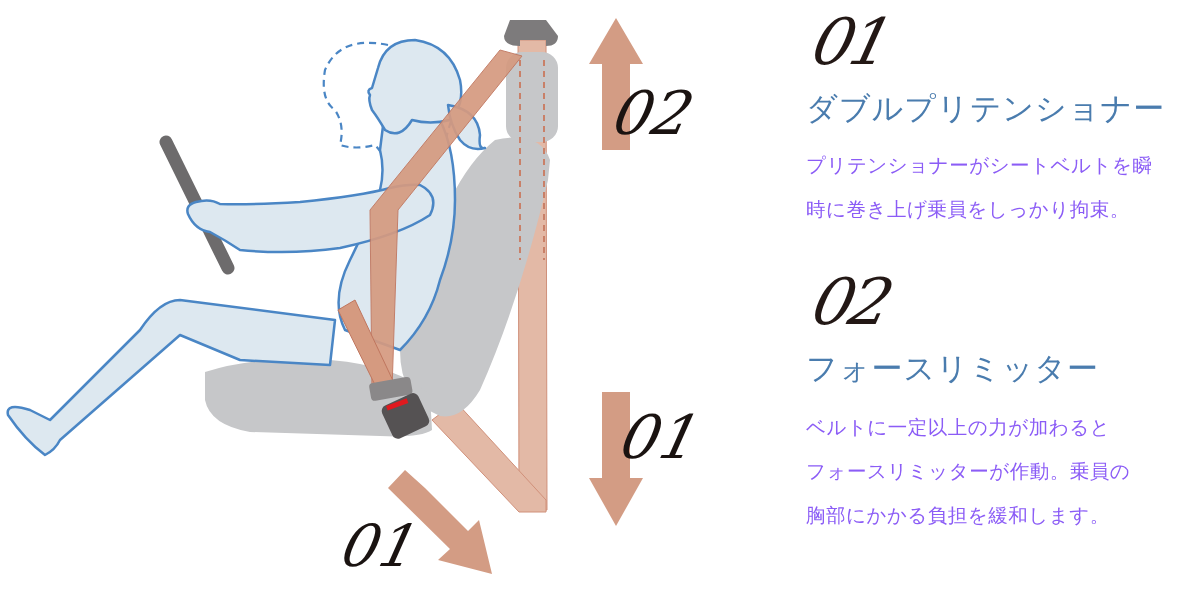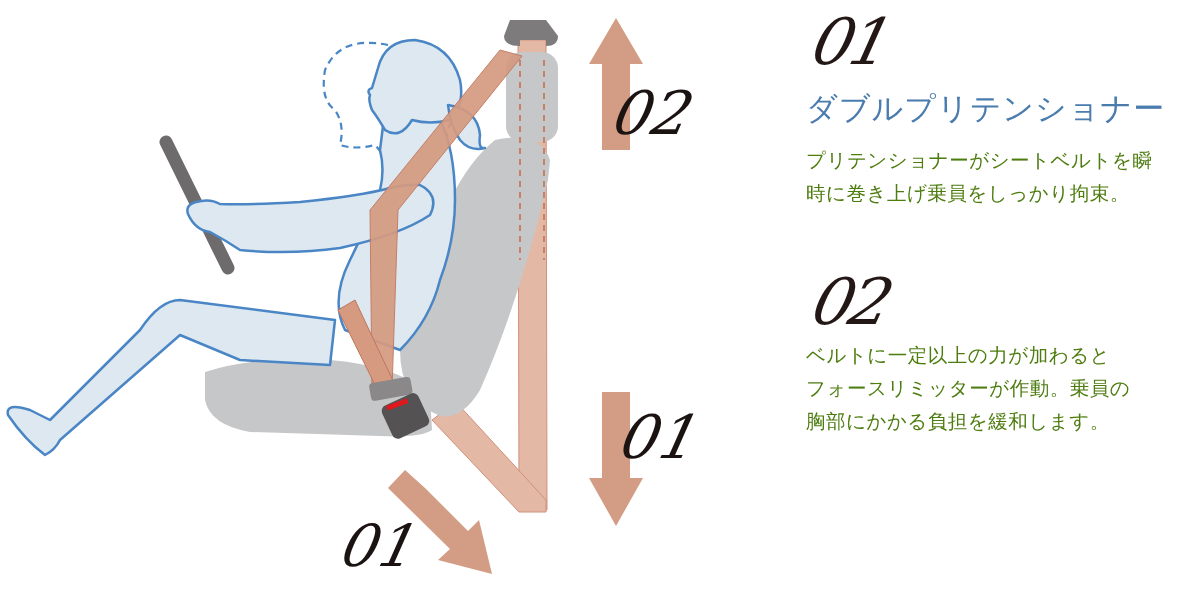--- a/index.html
+++ b/index.html
@@ -5,25 +5,25 @@
     html, body { margin: 0; padding: 0; background: #ffffff; }
     body { width: 1200px; height: 595px; position: relative; overflow: hidden;
            font-family: "DejaVu Sans", sans-serif; }
     #illustration { position: absolute; left: 0; top: 0; width: 760px; height: 595px; }
     .panel { position: absolute; left: 806px; width: 394px; }
     .num { font-family: "DejaVu Serif", serif; font-style: italic; font-size: 64px;
            color: #231815; letter-spacing: -4px; line-height: 64px; height: 66px;
            transform: skewX(-14deg); transform-origin: left bottom; font-weight: 300; }
     .heading { font-size: 31px; color: #4a7cae; line-height: 40px; letter-spacing: 1px;
                white-space: nowrap; margin-top: 12px; }
-    .desc { font-size: 19.5px; color: #4d7c0f; line-height: 33px; margin-top: 16px;
+    .desc { font-size: 19.5px; color: #8b5cf6; line-height: 44px; margin-top: 16px;
             letter-spacing: 0.5px; white-space: pre-line; }
     #panel-1 { top: 10px; }
     #panel-2 { top: 270px; }
-    #panel-2 .desc { margin-top: 3px; font-family: Liberation Serif, serif; }
+    #panel-2 .desc { margin-top: 18px; font-family: Liberation Serif, serif; }
     .hand-num { font-family: "DejaVu Serif", serif; font-style: italic; font-weight: 300;
                 fill: #1a1311; }
   </style>
 </head>
 <body>
 
 <svg id="illustration" viewBox="0 0 760 595" xmlns="http://www.w3.org/2000/svg">
 
   <g>
     <polygon points="518,40 546,40 547,510 519,510" fill="#e3b9a6" stroke="#d0907a" stroke-width="1"></polygon>
@@ -85,16 +85,17 @@
 
 <section class="panel" id="panel-1">
   <div class="num">01</div>
   <div class="heading">ダブルプリテンショナー</div>
   <div class="desc">プリテンショナーがシートベルトを瞬
 時に巻き上げ乗員をしっかり拘束。</div>
 </section>
 
 <section class="panel" id="panel-2">
   <div class="num">02</div>
+  <div class="heading">フォースリミッター</div>
   <div class="desc">ベルトに一定以上の力が加わると
 フォースリミッターが作動。乗員の
 胸部にかかる負担を緩和します。</div>
 </section>
 
 </body></html>

